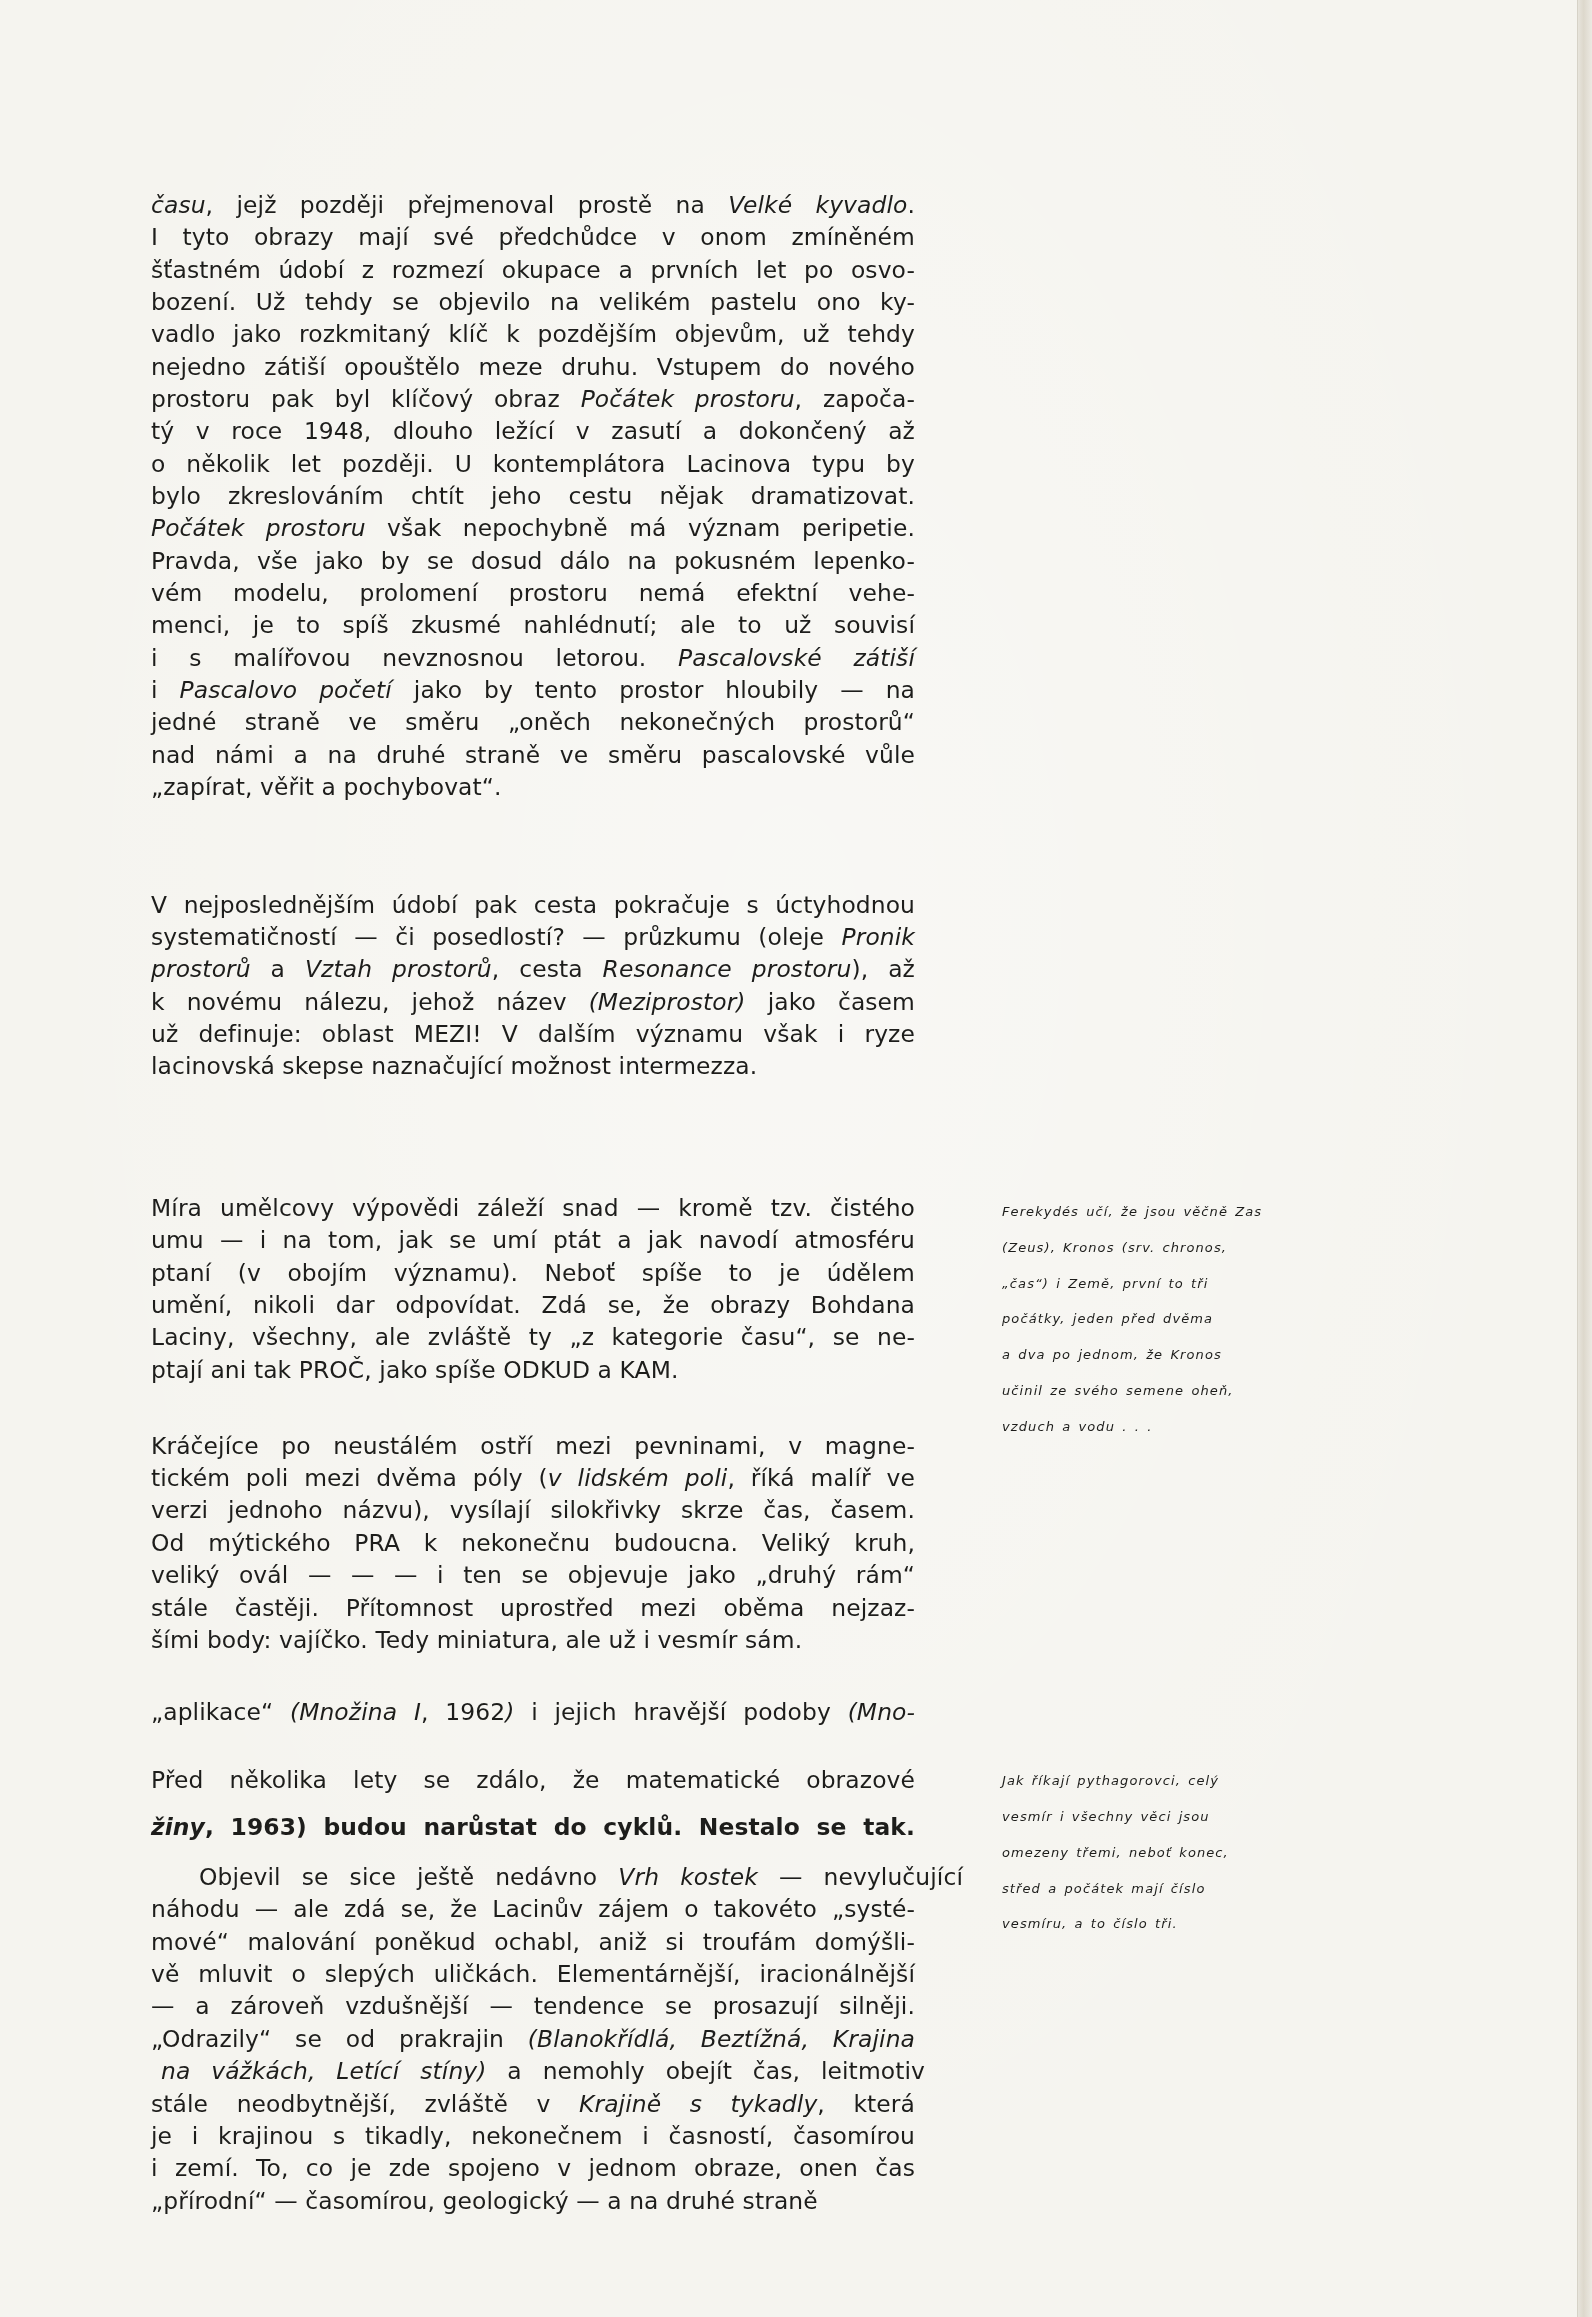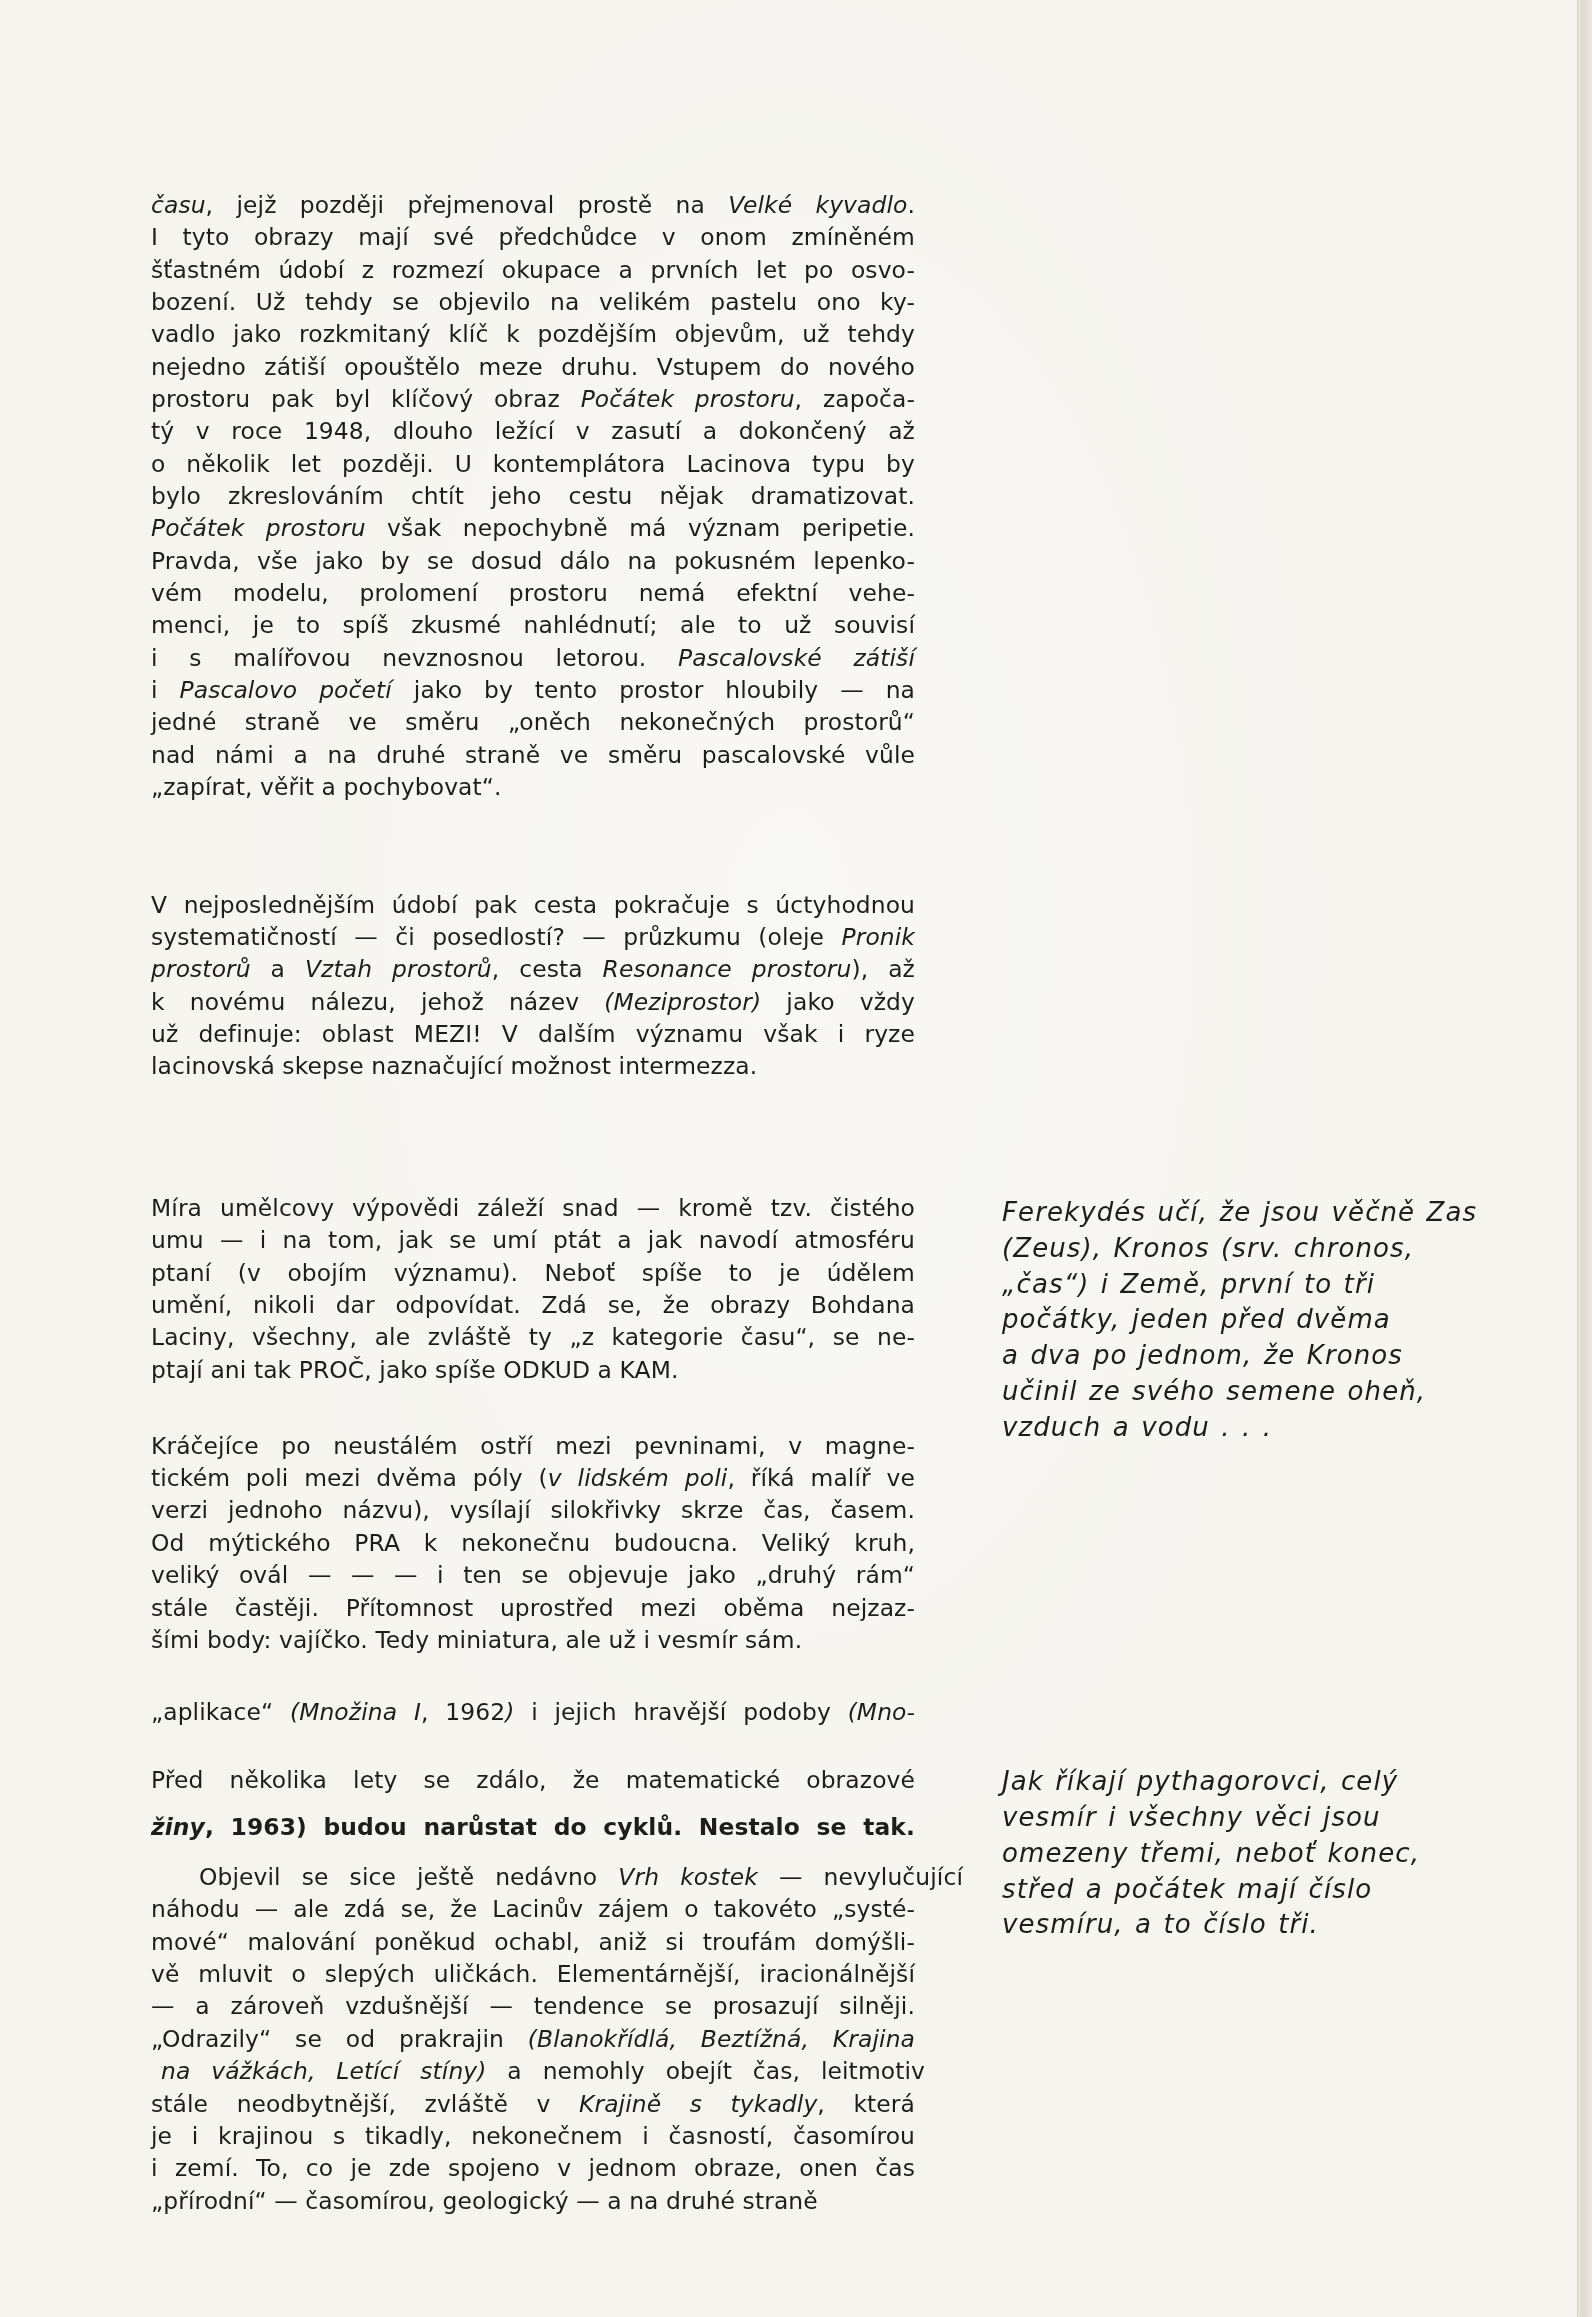--- a/index.html
+++ b/index.html
@@ -26,21 +26,21 @@
     position: absolute; left: 1002px; top: 0; width: 398px;
   }
   .line {
     position: absolute; left: 0; white-space: nowrap;
     font-size: 23.4px; line-height: 32px; height: 32px;
     letter-spacing: 0.1px;
   }
   .main-col .line { width: 764px; text-align: justify; text-align-last: justify; }
   .main-col .line.last { text-align-last: left; }
   .side-col .line {
-    font-size: 26px; line-height: 36px; height: 36px;
+    font-size: 13px; line-height: 36px; height: 36px;
     font-style: italic; letter-spacing: 1.1px; word-spacing: 2px;
   }
   .it { font-style: italic; }
 </style>
 </head>
 <body>
 
 <div class="page-shade"></div>
 <div class="page-edge"></div>
 
@@ -63,21 +63,21 @@
       <div class="line" style="top: 642px;"><span>i s malířovou nevznosnou letorou. </span><span class="it">Pascalovské zátiší</span></div>
       <div class="line" style="top: 674px;"><span>i </span><span class="it">Pascalovo početí</span><span> jako by tento prostor hloubily — na</span></div>
       <div class="line" style="top: 706px;"><span>jedné straně ve směru „oněch nekonečných prostorů“</span></div>
       <div class="line" style="top: 739px;"><span>nad námi a na druhé straně ve směru pascalovské vůle</span></div>
       <div class="line last" style="top: 771px;"><span>„zapírat, věřit a pochybovat“.</span></div>
     </div>
   <div>
       <div class="line" style="top: 889px;"><span>V nejposlednějším údobí pak cesta pokračuje s úctyhodnou</span></div>
       <div class="line" style="top: 921px;"><span>systematičností — či posedlostí? — průzkumu (oleje </span><span class="it">Pronik</span></div>
       <div class="line" style="top: 953px;"><span class="it">prostorů</span><span> a </span><span class="it">Vztah prostorů</span><span>, cesta </span><span class="it">Resonance prostoru</span><span>), až</span></div>
-      <div class="line" style="top: 986px;"><span>k novému nálezu, jehož název </span><span class="it">(Meziprostor)</span><span> jako vždy</span></div>
+      <div class="line" style="top: 986px;"><span>k novému nálezu, jehož název </span><span class="it">(Meziprostor)</span><span> jako časem</span></div>
       <div class="line" style="top: 1018px;"><span>už definuje: oblast MEZI! V dalším významu však i ryze</span></div>
       <div class="line last" style="top: 1050px;"><span>lacinovská skepse naznačující možnost intermezza.</span></div>
     </div>
   <div>
       <div class="line" style="top: 1192px;"><span>Míra umělcovy výpovědi záleží snad — kromě tzv. čistého</span></div>
       <div class="line" style="top: 1224px;"><span>umu — i na tom, jak se umí ptát a jak navodí atmosféru</span></div>
       <div class="line" style="top: 1257px;"><span>ptaní (v obojím významu). Neboť spíše to je údělem</span></div>
       <div class="line" style="top: 1289px;"><span>umění, nikoli dar odpovídat. Zdá se, že obrazy Bohdana</span></div>
       <div class="line" style="top: 1321px;"><span>Laciny, všechny, ale zvláště ty „z kategorie času“, se ne-</span></div>
       <div class="line last" style="top: 1354px;"><span>ptají ani tak PROČ, jako spíše ODKUD a KAM.</span></div>

